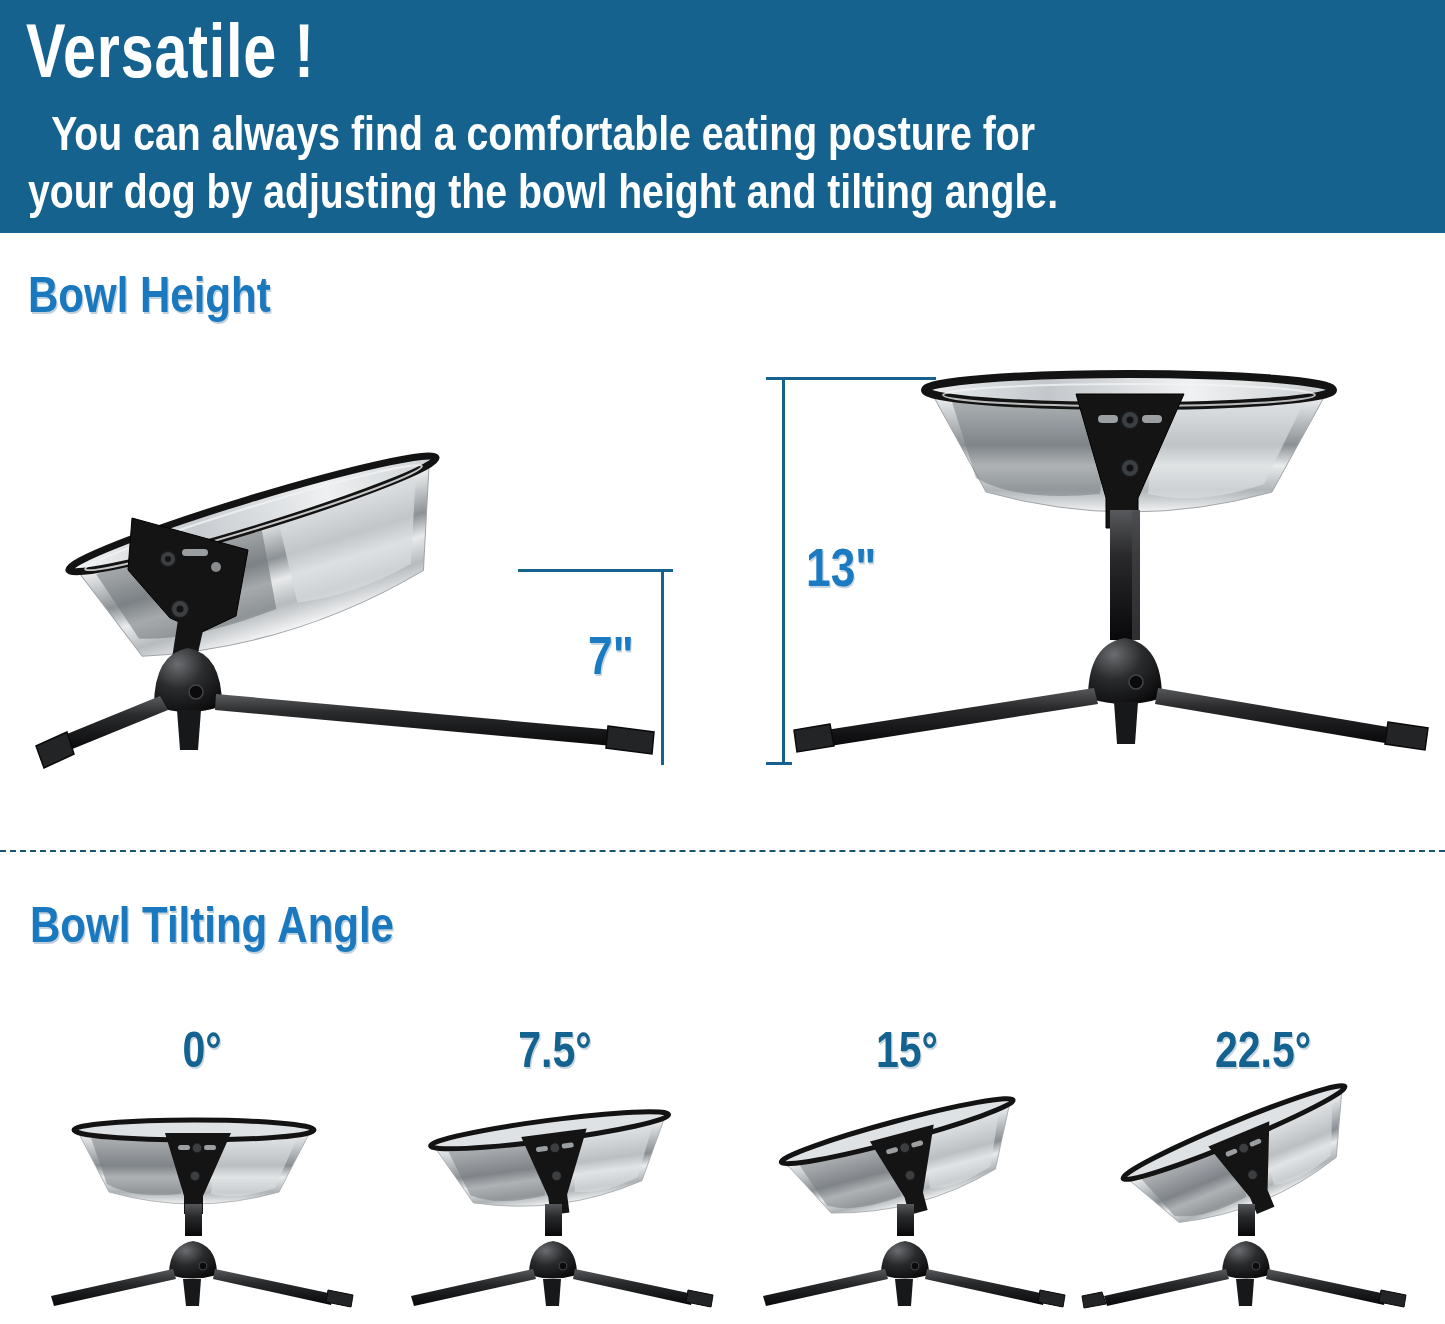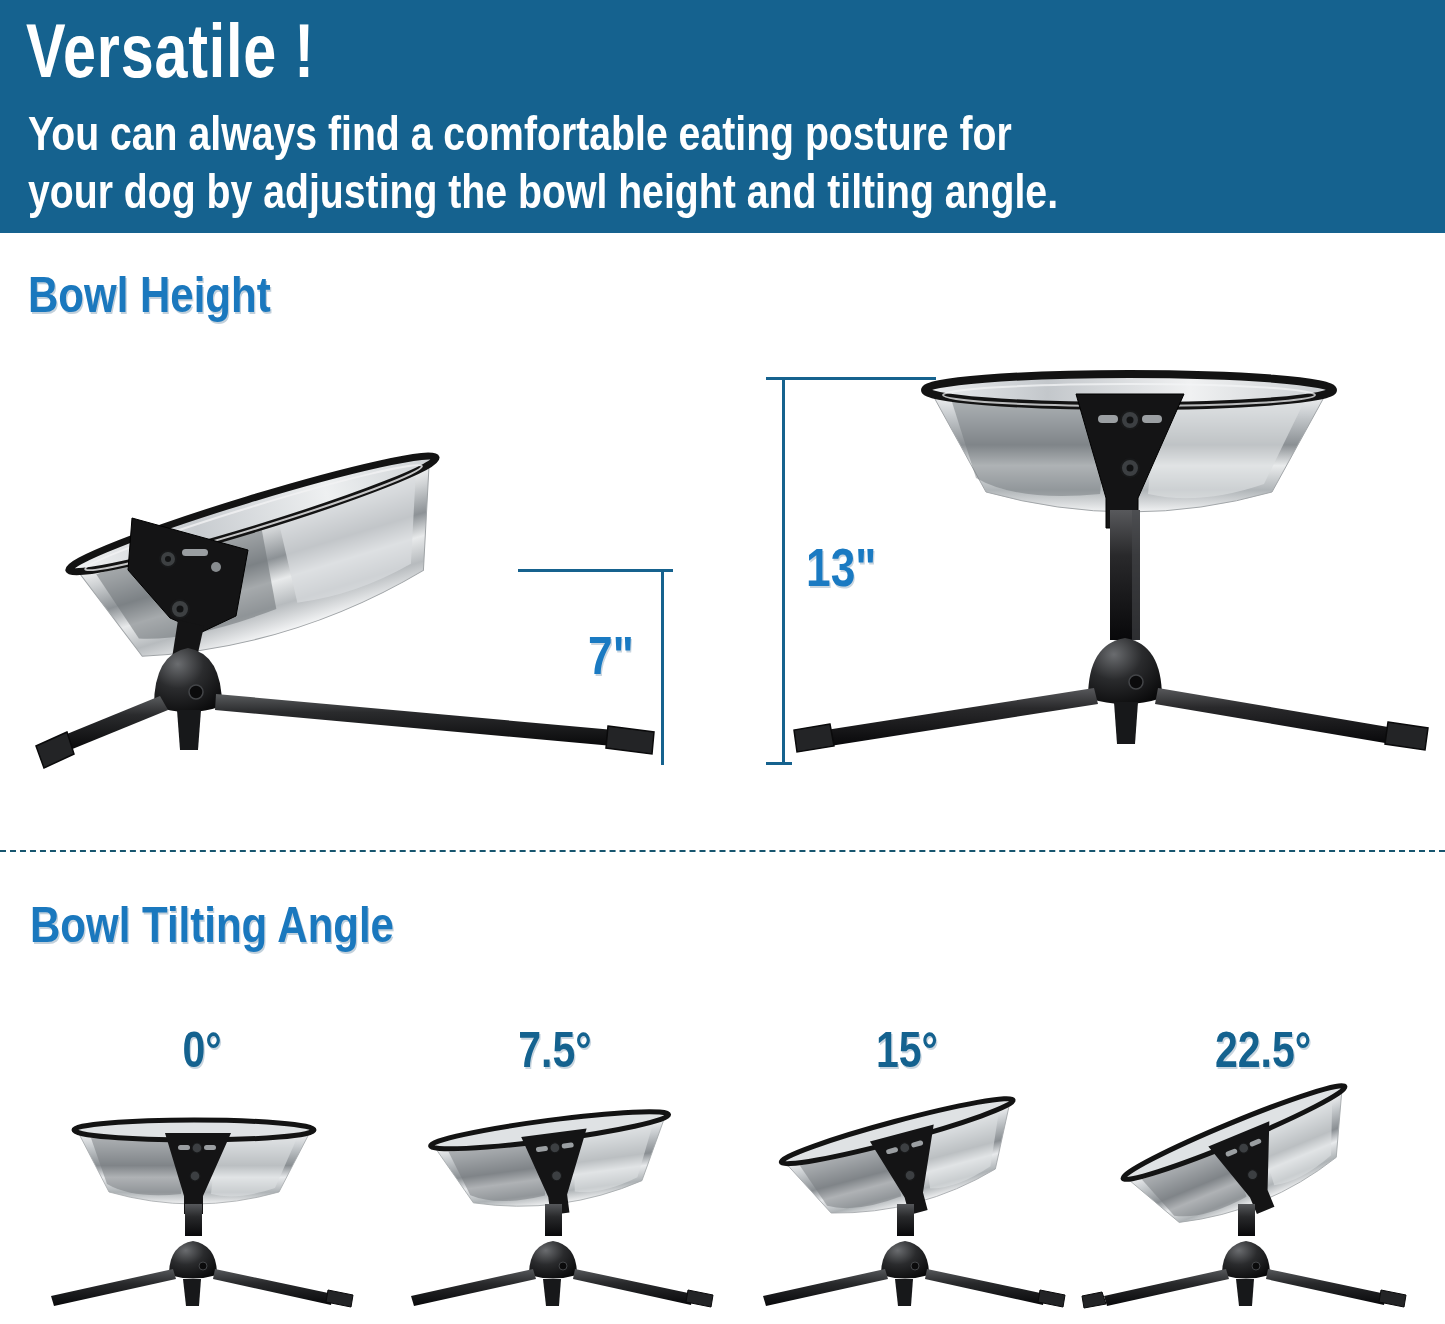--- a/index.html
+++ b/index.html
@@ -6,20 +6,21 @@
   body{
     width:1445px;height:1324px;position:relative;overflow:hidden;
     font-family:"Liberation Sans","DejaVu Sans",sans-serif;
   }
 
   
   .banner{
     position:absolute;left:0;top:0;width:1445px;height:233px;
     background:#15628f;
     box-sizing:border-box;
+    text-align:center;
   }
   .banner-title{
     position:absolute;left:26px;top:12px;
     color:#ffffff;
     font-size:76px;line-height:78px;
     font-weight:700;
     font-family:"Liberation Sans Narrow","Liberation Sans","DejaVu Sans Condensed",sans-serif;
     transform:scaleX(0.78);transform-origin:left top;
     letter-spacing:1px;
     white-space:nowrap;

